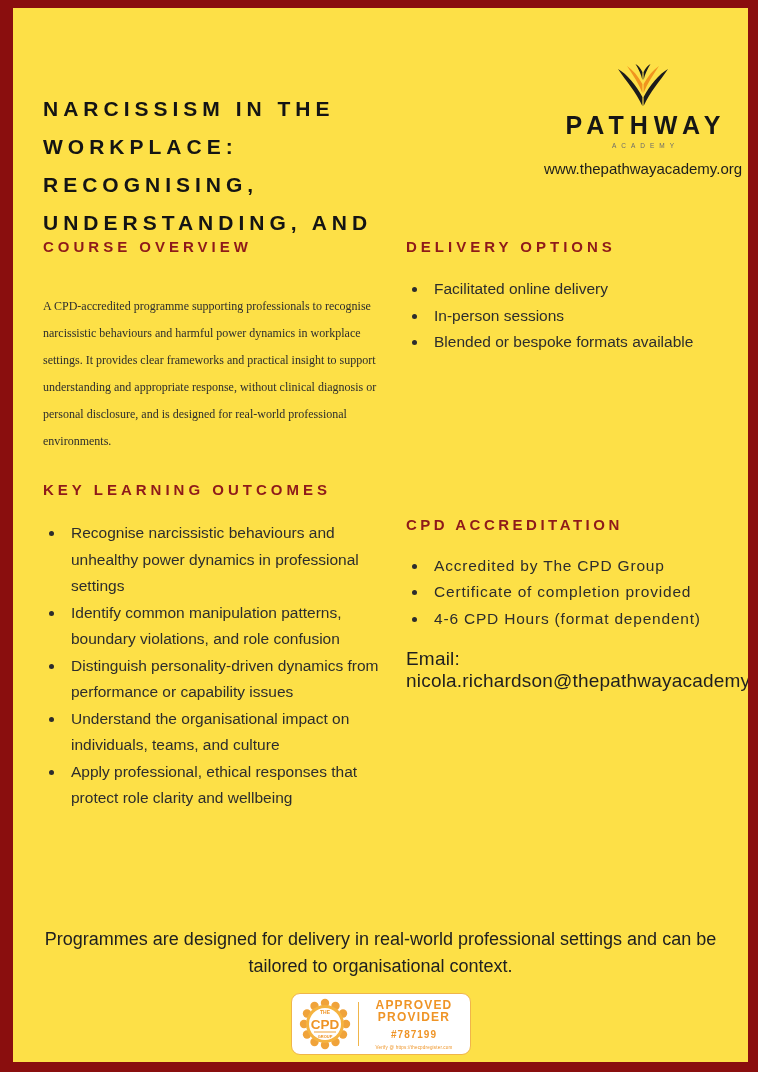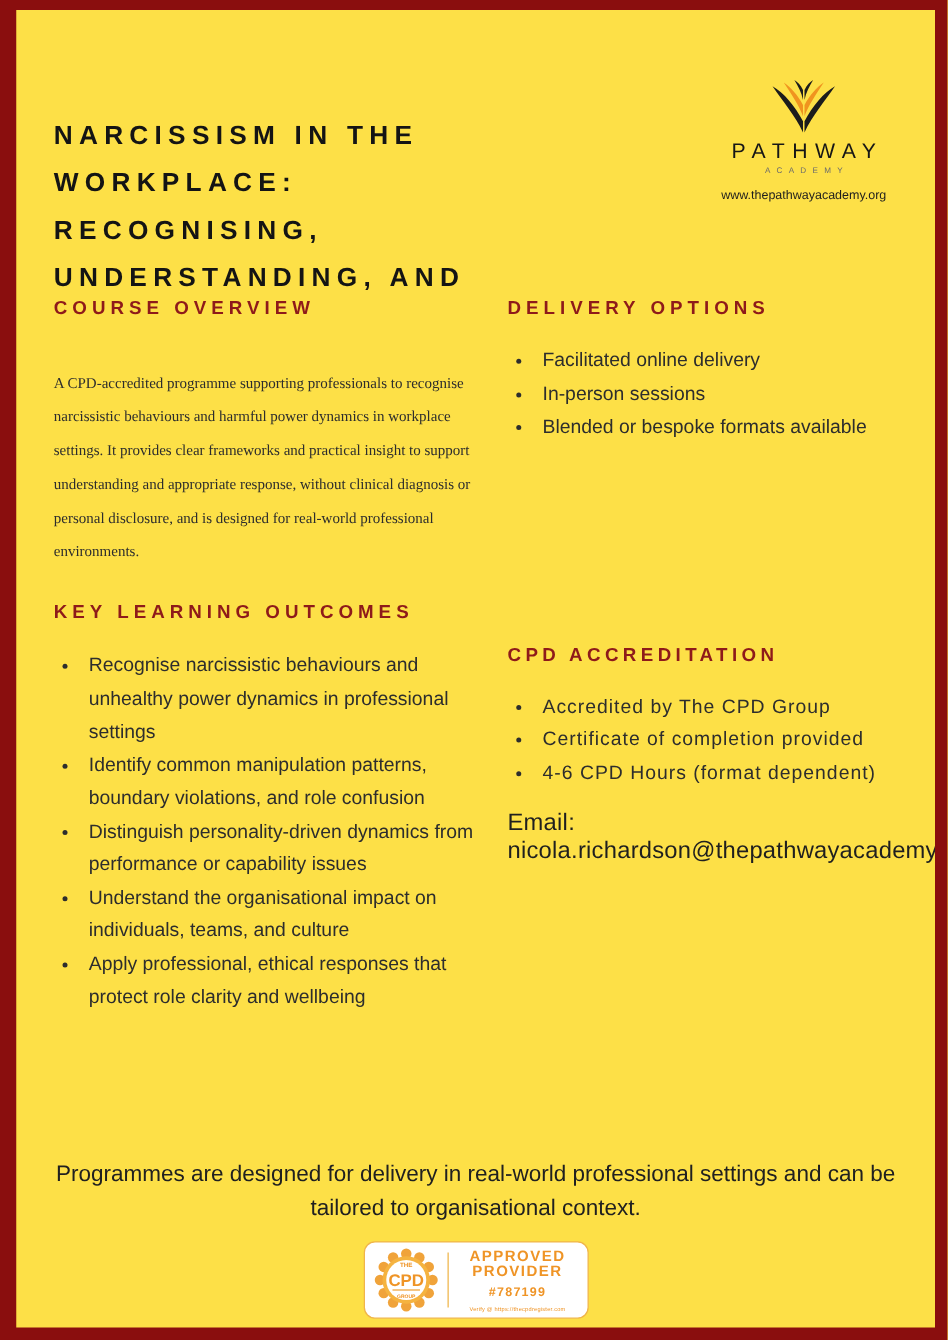--- a/index.html
+++ b/index.html
@@ -29,36 +29,36 @@
   }
 
   
   .brand {
     position: absolute;
     left: 530px; top: 55px; width: 200px;
     text-align: center;
   }
   .brand svg { display: block; margin: 0 auto; }
   .brand-name {
-    font-size: 17px;
-    font-weight: 400;
+    font-size: 25px;
+    font-weight: 700;
     letter-spacing: 6px;
     color: #161616;
     margin-top: 2px;
     padding-left: 6px; 
   }
   .brand-sub {
     font-size: 6.5px;
     letter-spacing: 5px;
     color: #6b6b6b;
     margin-top: 2px;
     padding-left: 5px;
   }
   .brand-url {
-    font-size: 10px;
+    font-size: 15px;
     color: #1d1d1d;
     margin-top: 11px;
   }
 
   
   .col-left  { position: absolute; left: 30px;  top: 230px; width: 336px; }
   .col-right { position: absolute; left: 393px; top: 230px; width: 330px; }
 
   .sec-heading {
     font-weight: 700;

